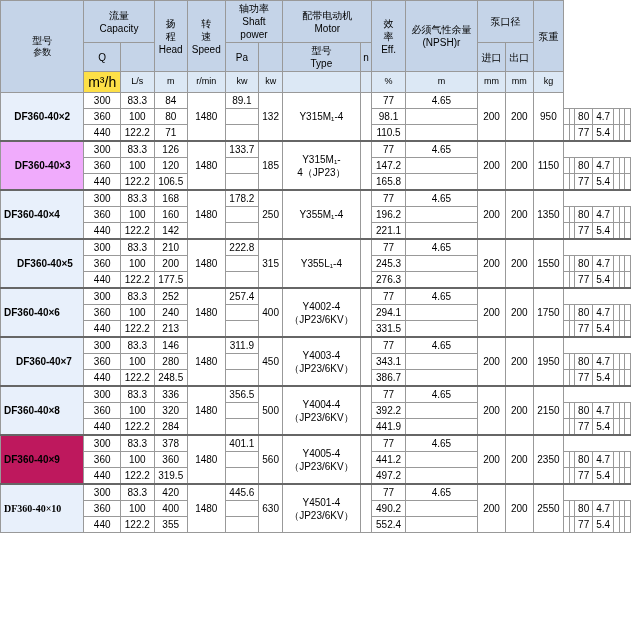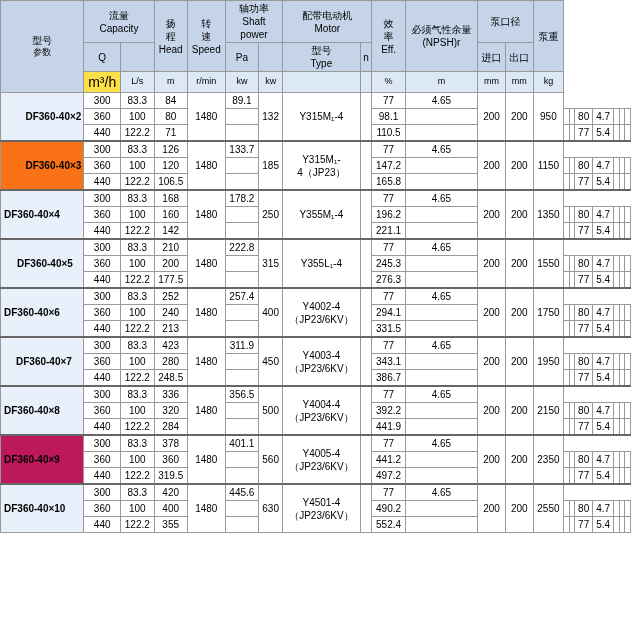--- a/index.html
+++ b/index.html
@@ -55,21 +55,21 @@
       <th style="background:#dce8f5;font-size:9px;"></th>
       <th style="background:#dce8f5;font-size:9px;">%</th>
       <th style="background:#dce8f5;font-size:9px;">m</th>
       <th style="background:#dce8f5;font-size:9px;">mm</th>
       <th style="background:#dce8f5;font-size:9px;">mm</th>
       <th style="background:#dce8f5;font-size:9px;">kg</th>
     </tr>
   </thead>
   <tbody id="table-body">
   <tr>
-          <td rowspan="3" colspan="2" style="background: rgb(232, 240, 251); font-weight: bold; text-align: right; padding-left: 2px;">DF360-40×2</td>
+          <td rowspan="3" colspan="2" style="background: rgb(232, 240, 251); font-weight: bold; text-align: center; padding-left: 2px;">DF360-40×2</td>
           <td class="data-cell">300</td>
           <td class="data-cell">83.3</td>
           <td class="data-cell">84</td>
           <td class="data-cell" rowspan="3">1480</td>
           <td class="data-cell">89.1</td>
           <td class="data-cell" rowspan="3">132</td>
           <td class="data-cell" rowspan="3">Y315M₁-4</td>
           <td class="data-cell" rowspan="3"></td>
           <td class="data-cell">77</td>
           <td class="data-cell">4.65</td>
@@ -101,21 +101,21 @@
           <td class="data-cell"></td>
           <td class="data-cell"></td>
           <td class="data-cell"></td>
           <td class="data-cell">77</td>
           <td class="data-cell">5.4</td>
           <td class="data-cell"></td>
           <td class="data-cell"></td>
           <td class="data-cell"></td>
         </tr>
         <tr style="border-top: 2px solid rgb(102, 102, 102);">
-          <td rowspan="3" colspan="2" style="background: #f97316; font-weight: bold; text-align: right; padding-left: 3px; margin-top: 24px;">DF360-40×3</td>
+          <td rowspan="3" colspan="2" style="background: #f0abfc; font-weight: bold; text-align: center; padding-left: 3px; margin-top: 24px;">DF360-40×3</td>
           <td class="data-cell">300</td>
           <td class="data-cell">83.3</td>
           <td class="data-cell">126</td>
           <td class="data-cell" rowspan="3">1480</td>
           <td class="data-cell">133.7</td>
           <td class="data-cell" rowspan="3">185</td>
           <td class="data-cell" rowspan="3">Y315M₁-<br>4（JP23）</td>
           <td class="data-cell" rowspan="3"></td>
           <td class="data-cell">77</td>
           <td class="data-cell">4.65</td>
@@ -288,21 +288,21 @@
           <td class="data-cell">77</td>
           <td class="data-cell">5.4</td>
           <td class="data-cell"></td>
           <td class="data-cell"></td>
           <td class="data-cell"></td>
         </tr>
         <tr style="border-top: 2px solid rgb(102, 102, 102);">
           <td rowspan="3" colspan="2" style="background: rgb(232, 240, 251); font-weight: bold; text-align: left; padding-left: 15px;">DF360-40×7</td>
           <td class="data-cell">300</td>
           <td class="data-cell">83.3</td>
-          <td class="data-cell">423</td>
+          <td class="data-cell">146</td>
           <td class="data-cell" rowspan="3">1480</td>
           <td class="data-cell">311.9</td>
           <td class="data-cell" rowspan="3">450</td>
           <td class="data-cell" rowspan="3">Y4003-4<br>（JP23/6KV）</td>
           <td class="data-cell" rowspan="3"></td>
           <td class="data-cell">77</td>
           <td class="data-cell">4.65</td>
           <td class="data-cell" rowspan="3">200</td>
           <td class="data-cell" rowspan="3">200</td>
           <td class="data-cell" rowspan="3">1950</td>
@@ -423,21 +423,21 @@
           <td class="data-cell"></td>
           <td class="data-cell"></td>
           <td class="data-cell"></td>
           <td class="data-cell">77</td>
           <td class="data-cell">5.4</td>
           <td class="data-cell"></td>
           <td class="data-cell"></td>
           <td class="data-cell"></td>
         </tr>
         <tr style="border-top: 2px solid rgb(102, 102, 102);">
-          <td rowspan="3" colspan="2" style="background: rgb(232, 240, 251); font-weight: bold; text-align: left; padding-left: 3px;">DF360-40×10</td>
+          <td rowspan="3" colspan="2" style="background: rgb(232, 240, 251); font-weight: bold; text-align: left; padding-left: 3px; font-family: Liberation Serif, serif;">DF360-40×10</td>
           <td class="data-cell">300</td>
           <td class="data-cell">83.3</td>
           <td class="data-cell">420</td>
           <td class="data-cell" rowspan="3">1480</td>
           <td class="data-cell">445.6</td>
           <td class="data-cell" rowspan="3">630</td>
           <td class="data-cell" rowspan="3">Y4501-4<br>（JP23/6KV）</td>
           <td class="data-cell" rowspan="3"></td>
           <td class="data-cell">77</td>
           <td class="data-cell">4.65</td>

